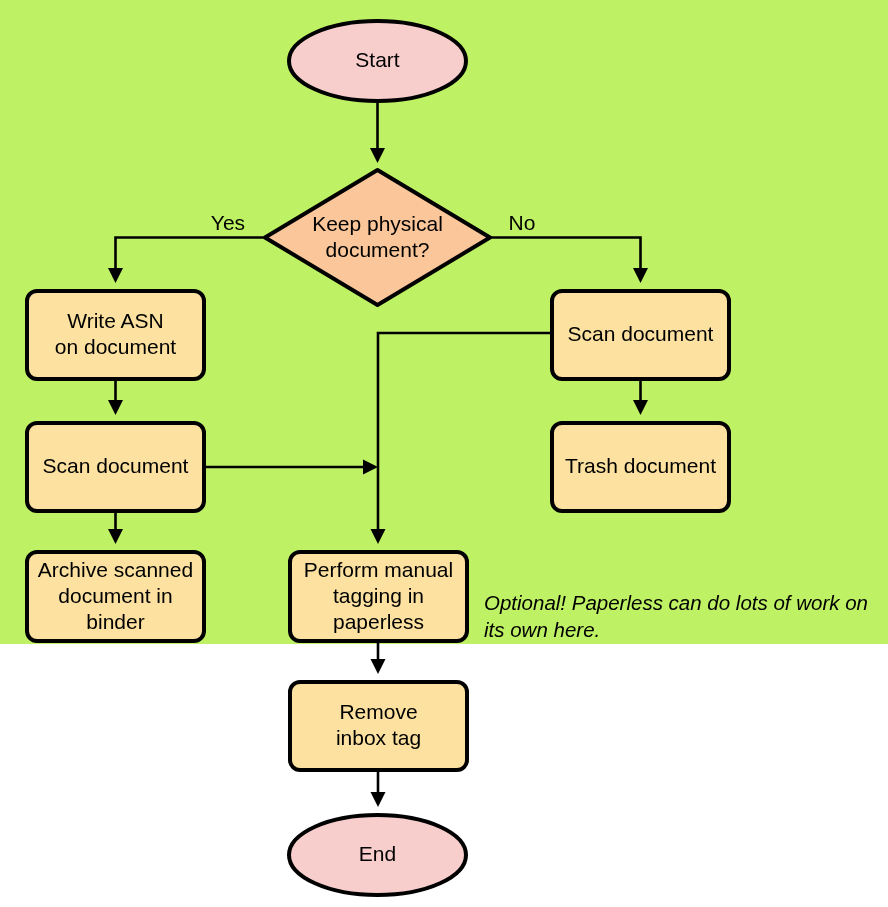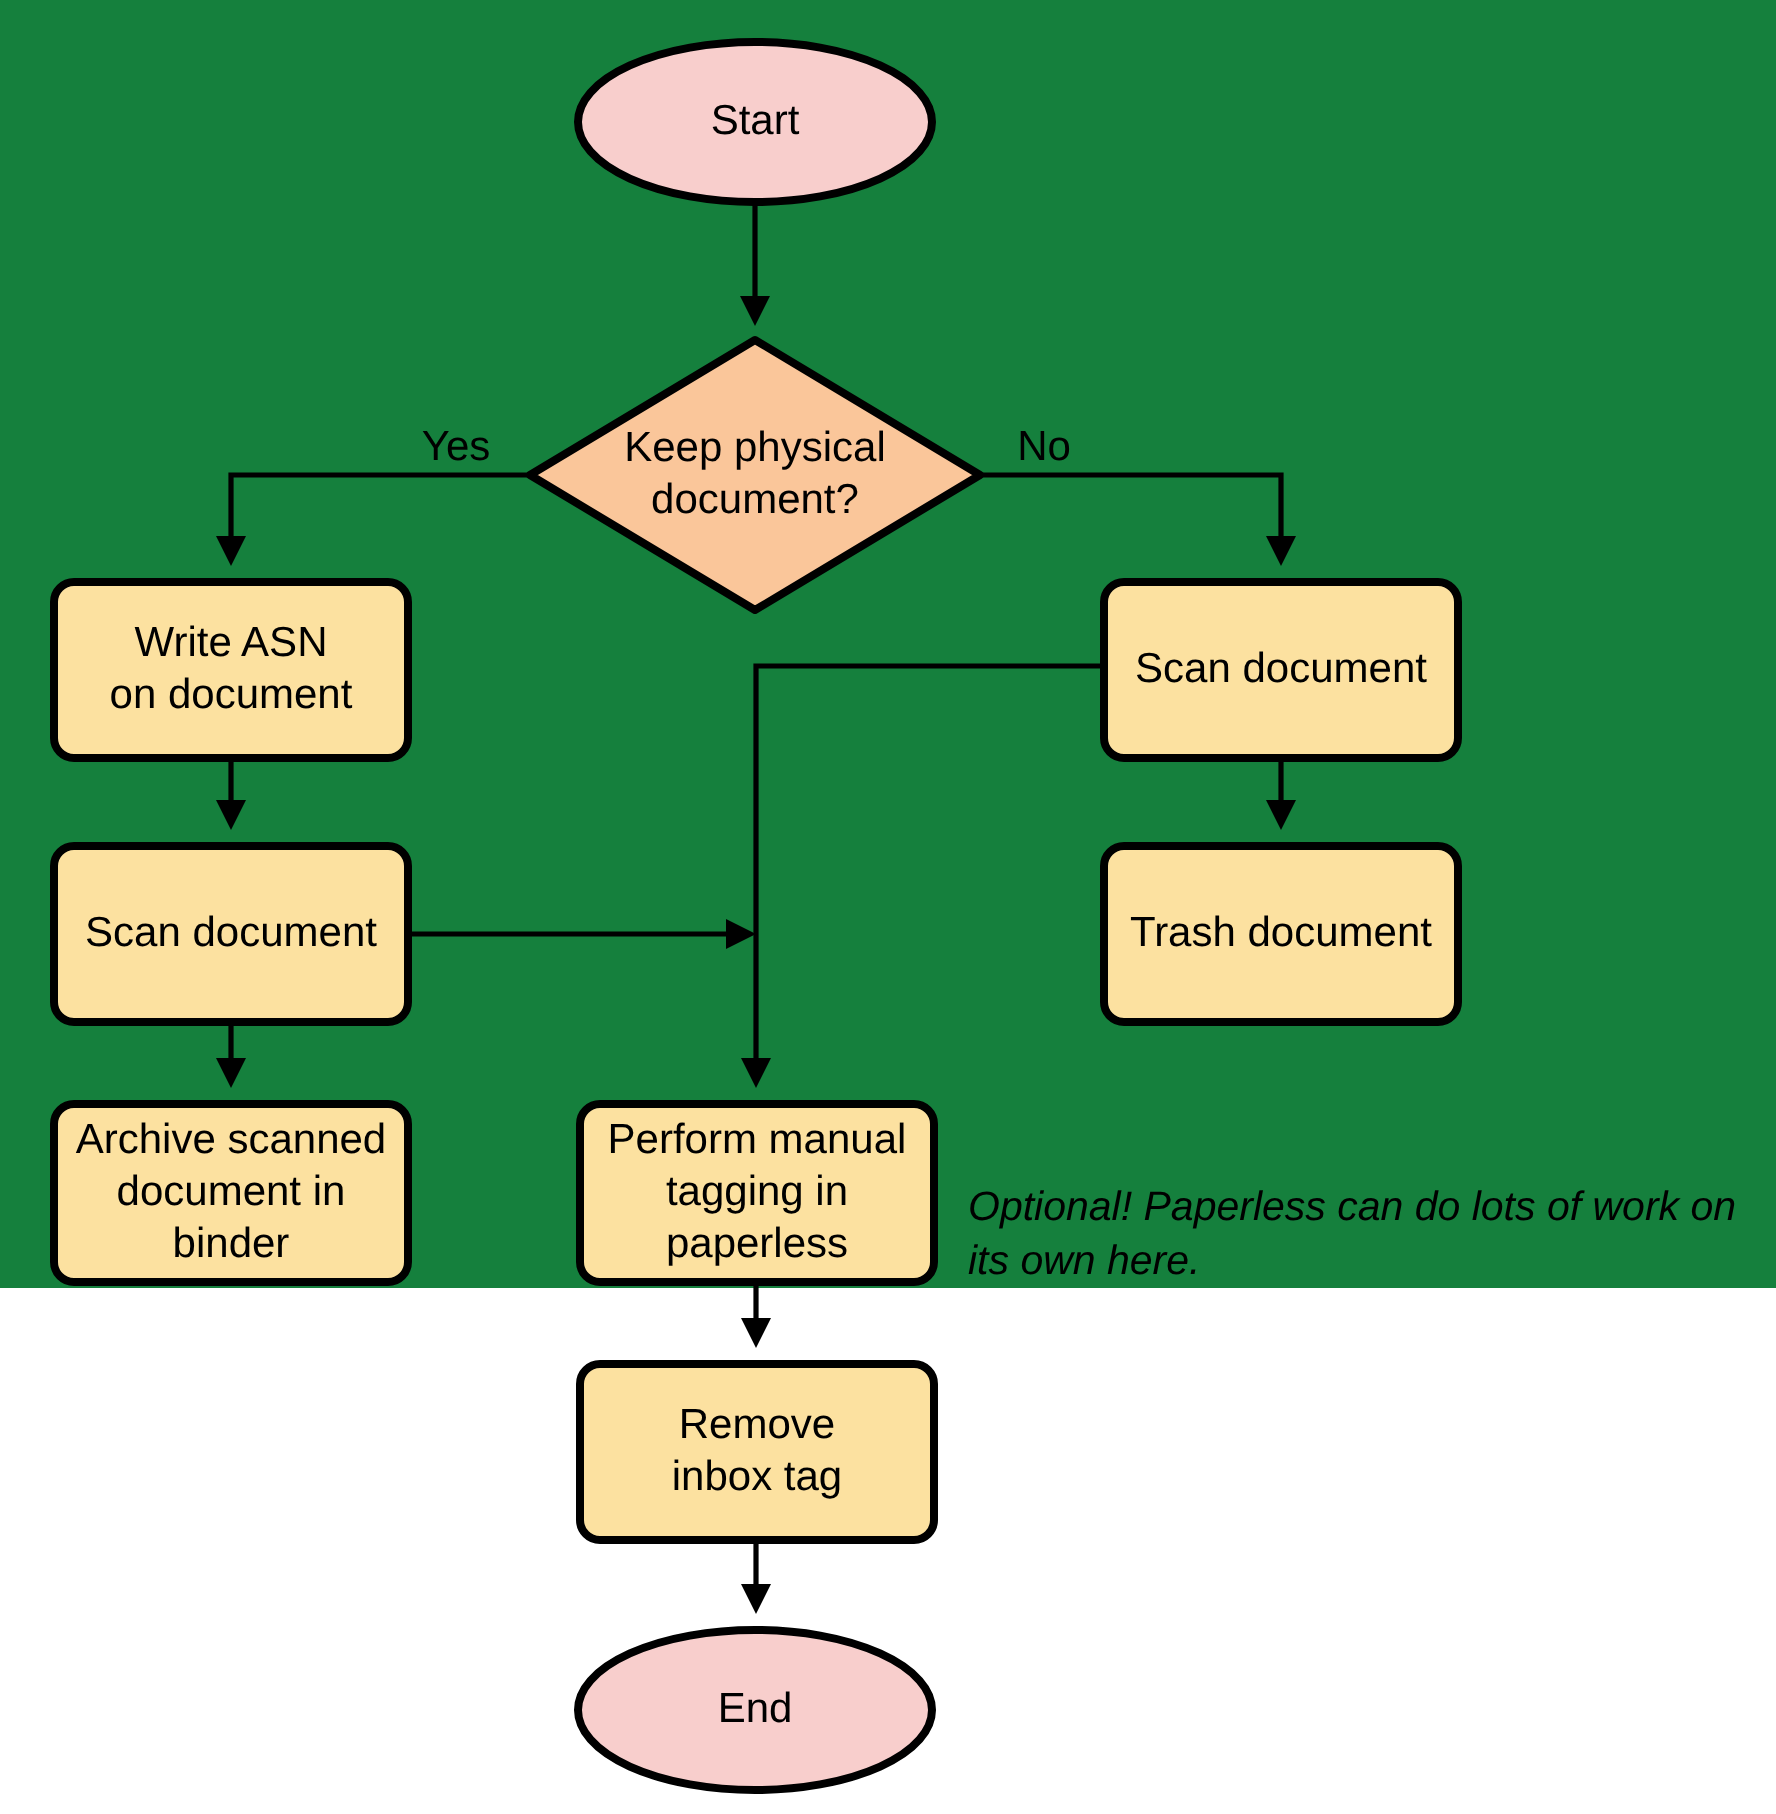--- a/index.html
+++ b/index.html
@@ -11,21 +11,21 @@
   body {
     width: 888px;
     height: 907px;
     font-family: "Liberation Sans", sans-serif;
     overflow: hidden;
   }
   #flowchart-canvas {
     position: relative;
     width: 888px;
     height: 644px;
-    background: #15803d;
+    background: #bef264;
   }
   svg#flow-svg {
     display: block;
     width: 888px;
     height: 907px;
   }
   .node-shape {
     stroke: #000000;
     stroke-width: 4;
     stroke-linejoin: round;

